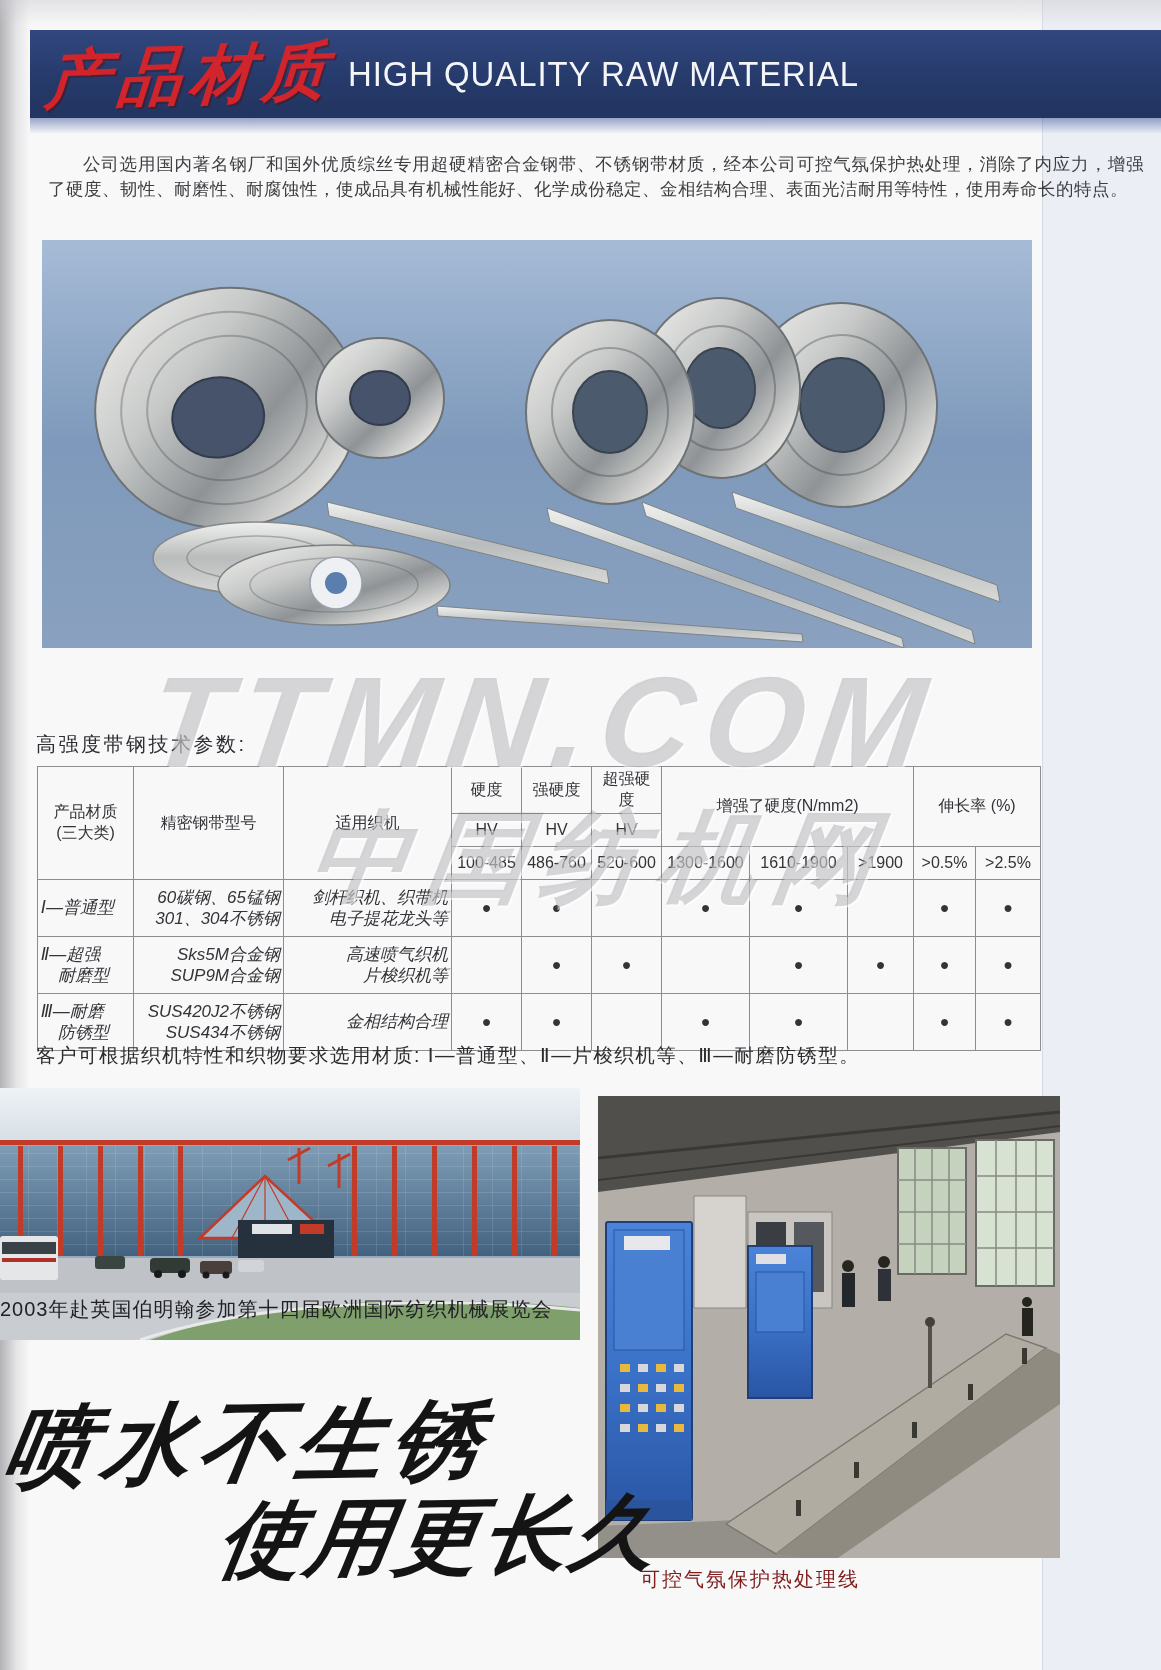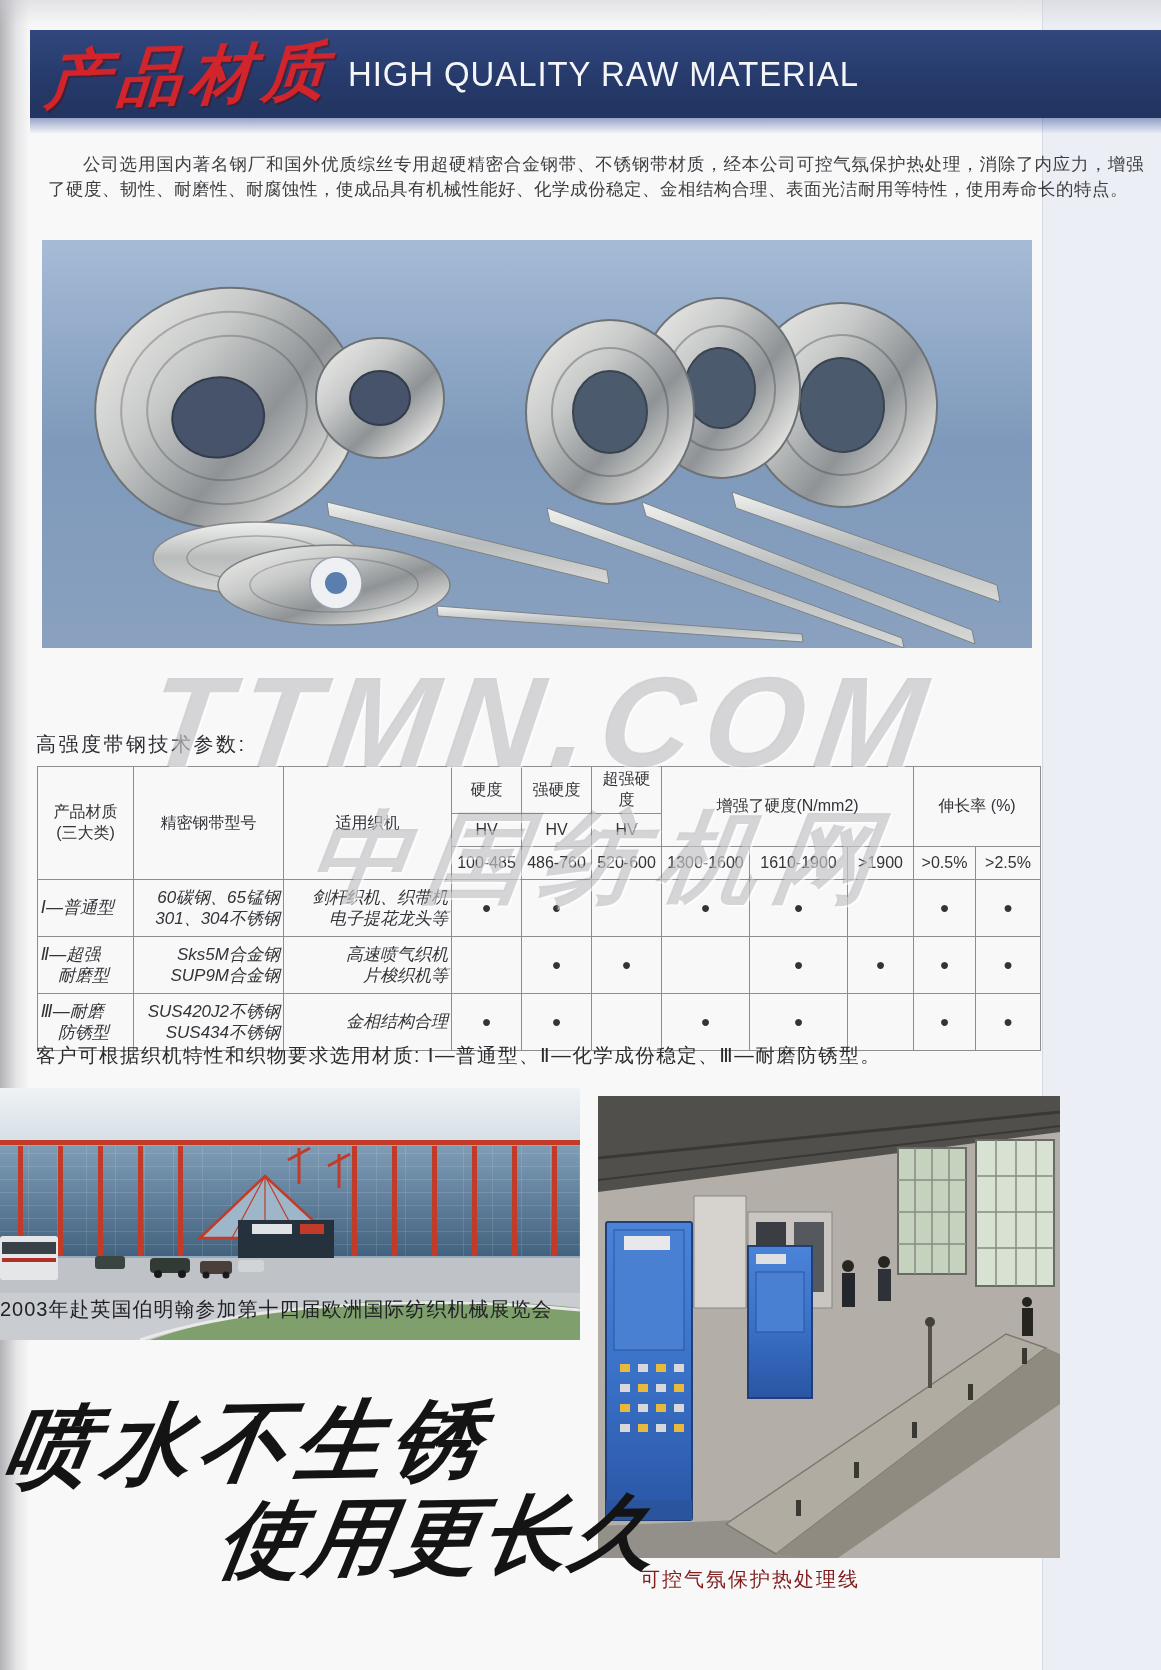--- a/index.html
+++ b/index.html
@@ -241,21 +241,21 @@
         <td class="c-dot"></td>
         <td class="c-dot">●</td>
         <td class="c-dot">●</td>
         <td class="c-dot"></td>
         <td class="c-dot">●</td>
         <td class="c-dot">●</td>
       </tr>
     </tbody>
   </table>
 
-  <div class="note">客户可根据织机特性和织物要求选用材质: Ⅰ—普通型、Ⅱ—化学成份稳定、Ⅲ—耐磨防锈型。</div>
+  <div class="note">客户可根据织机特性和织物要求选用材质: Ⅰ—普通型、Ⅱ—片梭织机等、Ⅲ—耐磨防锈型。</div>
 
   <svg class="photo photo-expo" width="580" height="252" viewBox="0 0 580 252">
     <defs>
       <linearGradient id="esky" x1="0" y1="0" x2="0" y2="1">
         <stop offset="0" stop-color="#eef2f5"></stop>
           <stop offset="1" stop-color="#c6d2dc"></stop>
       </linearGradient>
       <linearGradient id="eglass" x1="0" y1="0" x2="0" y2="1">
         <stop offset="0" stop-color="#7e9cb6"></stop>
           <stop offset="1" stop-color="#43627f"></stop>

